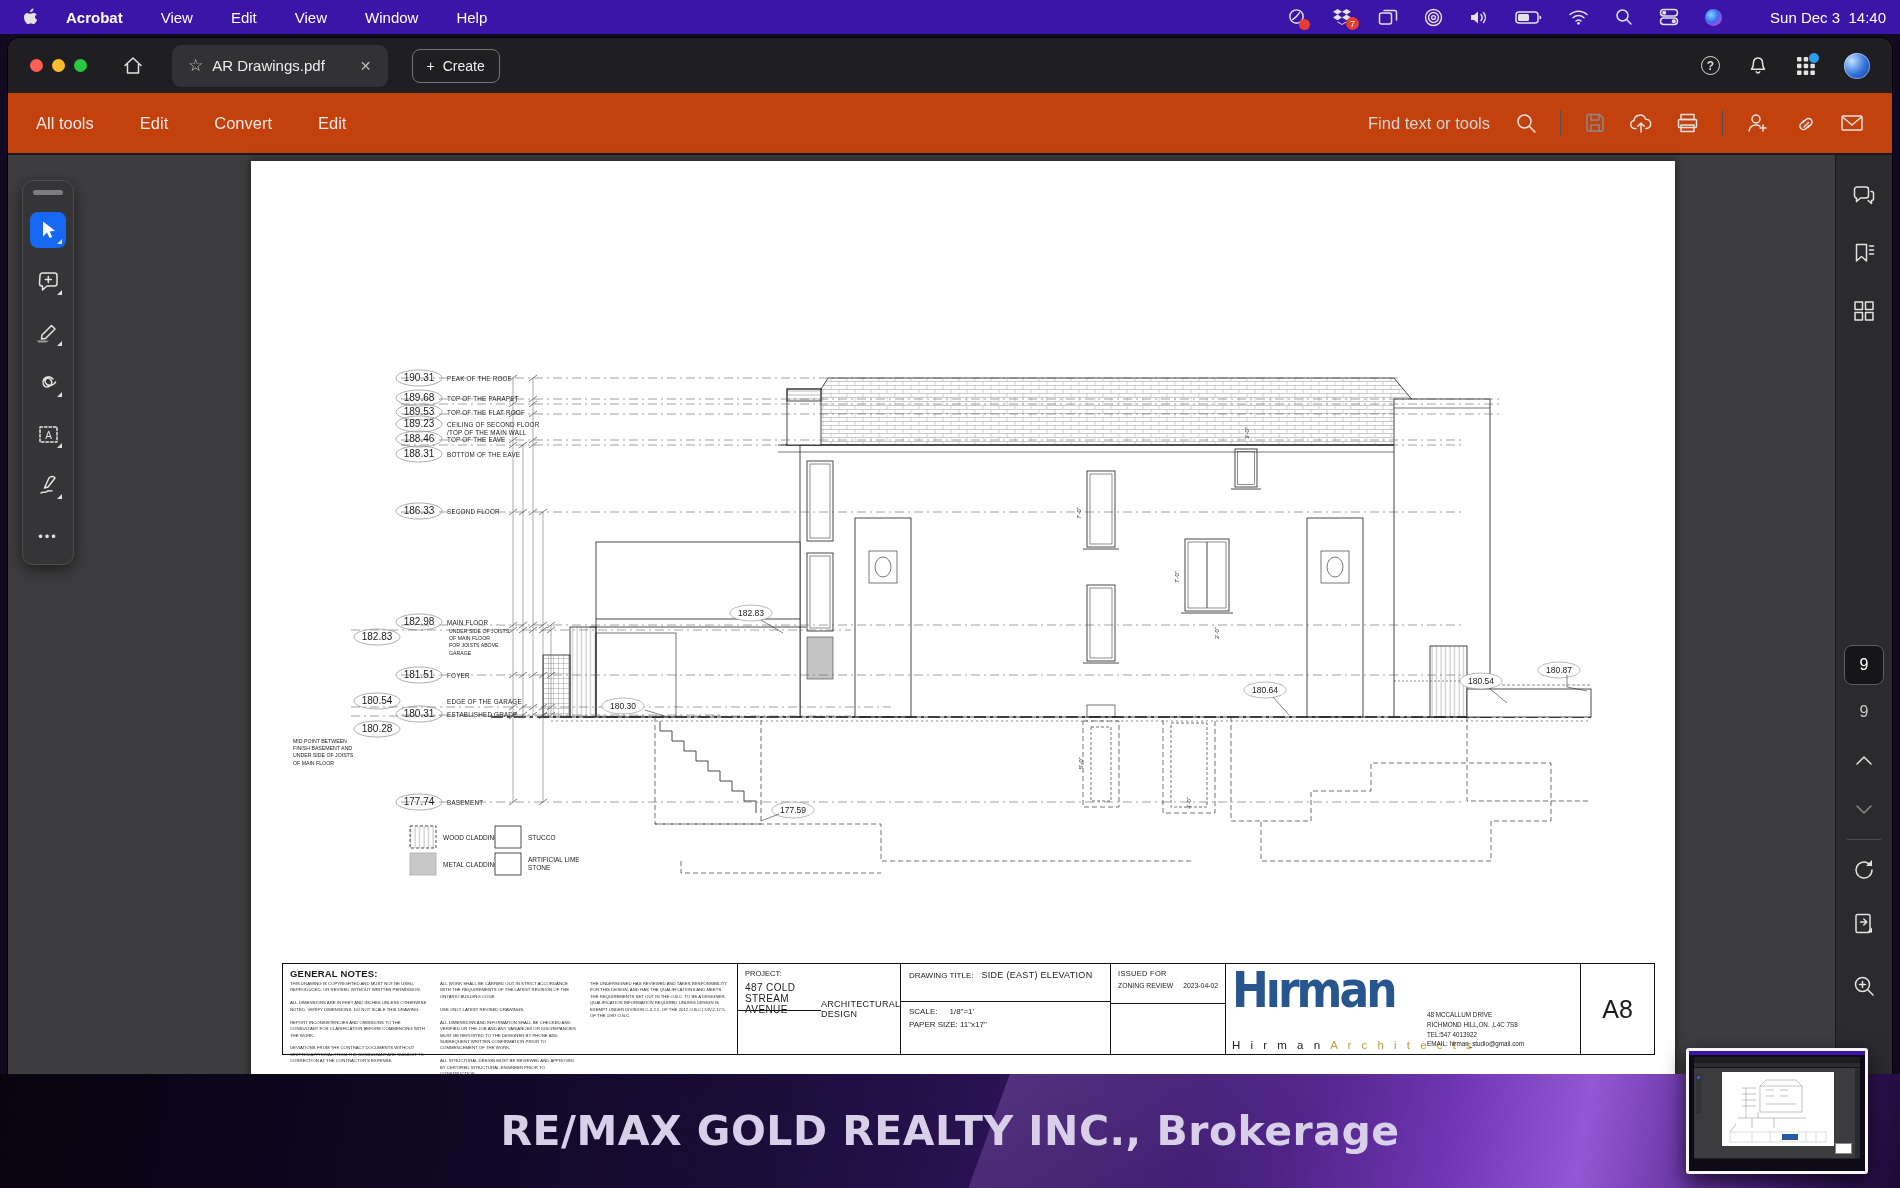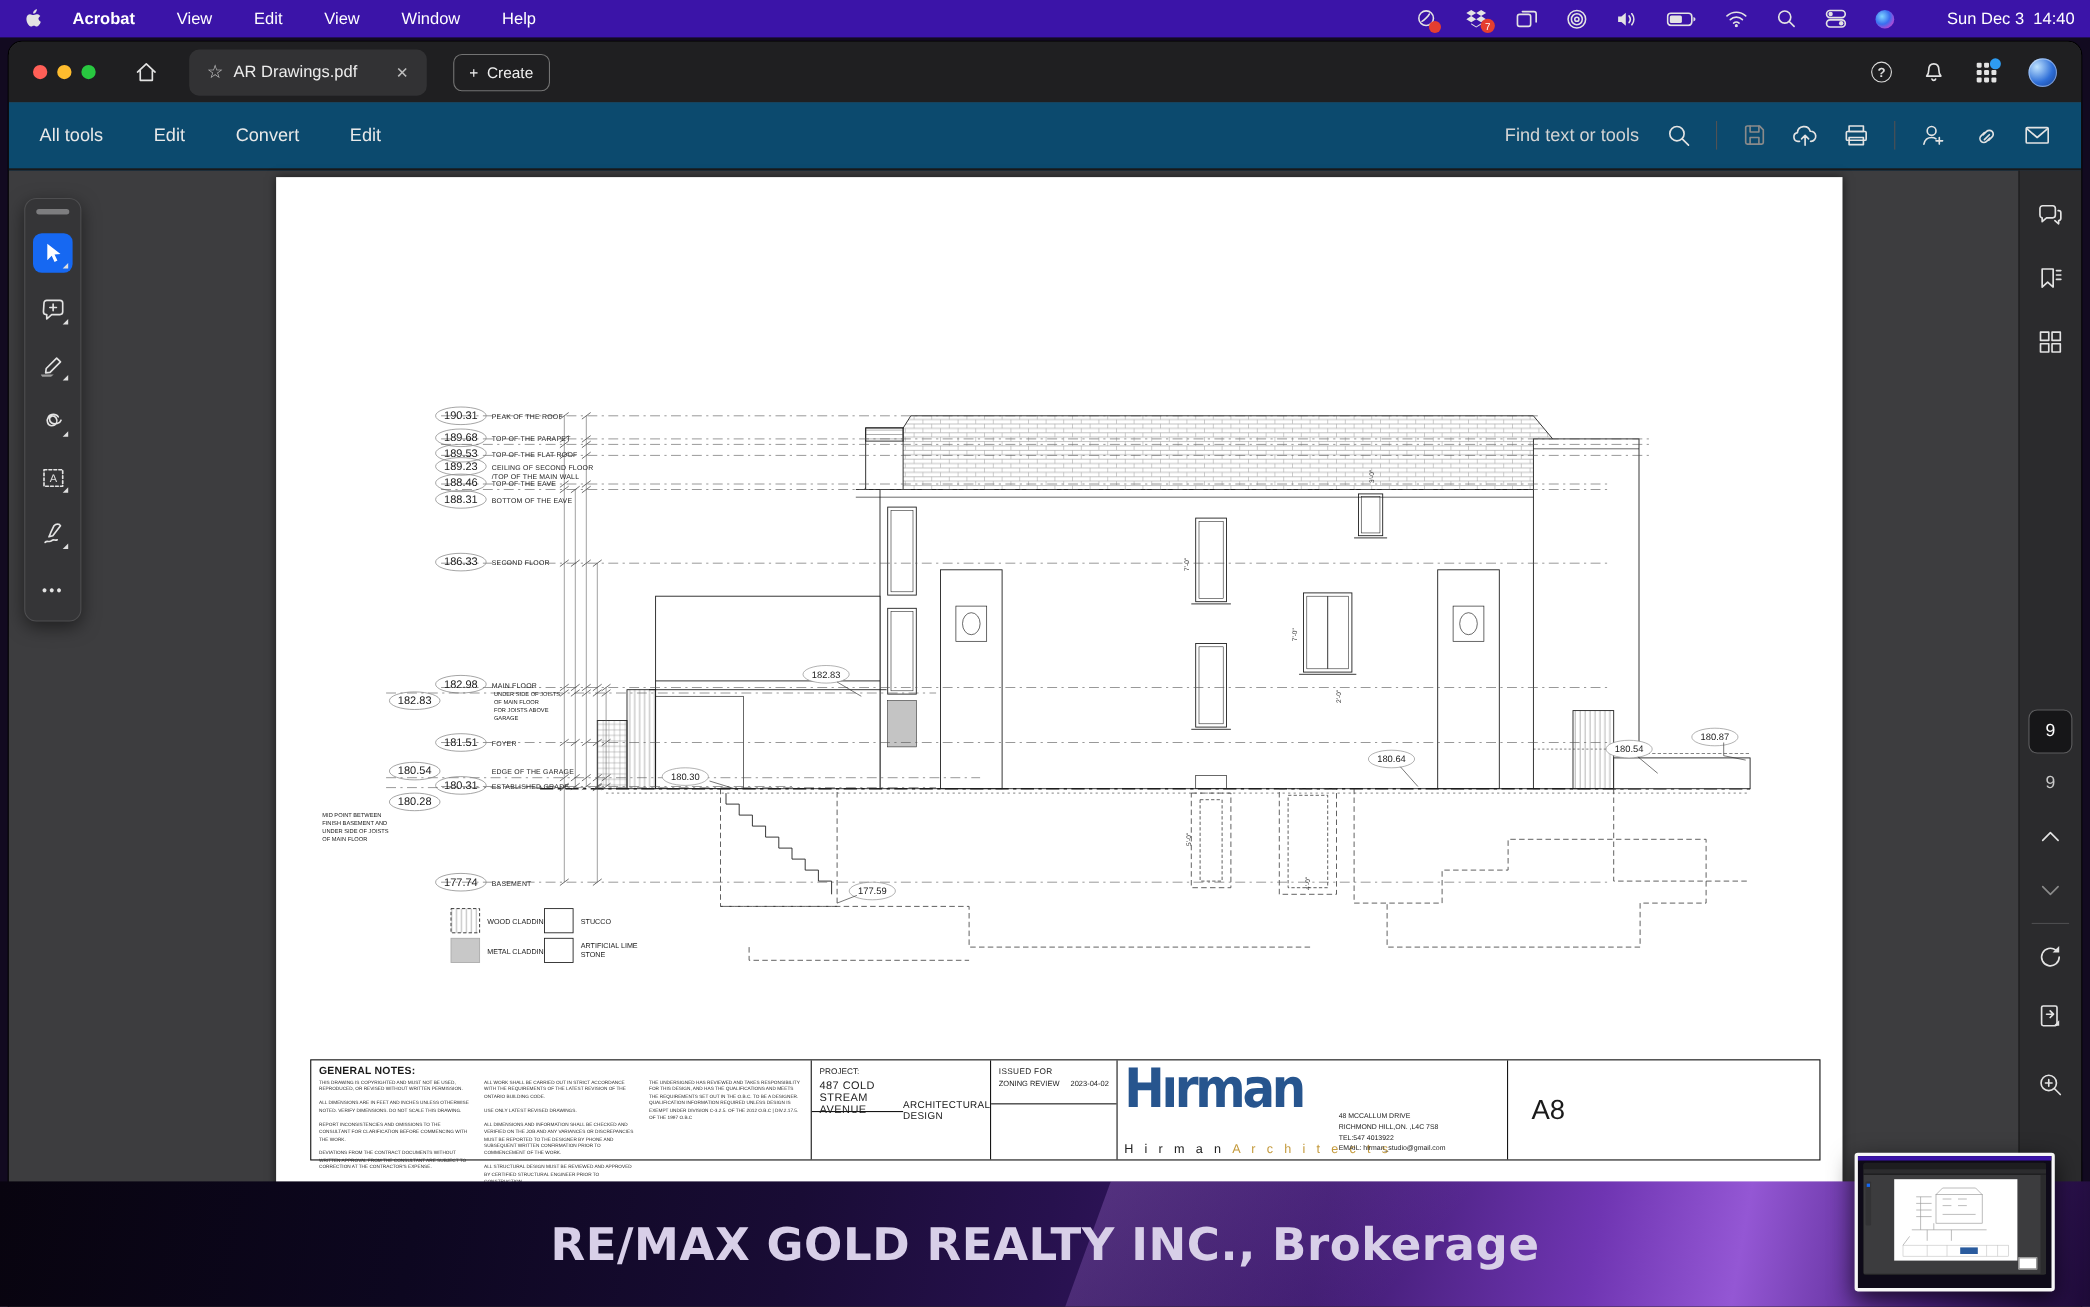--- a/index.html
+++ b/index.html
@@ -38,21 +38,21 @@
   .tb-right { margin-left:auto; display:flex; align-items:center; gap:28px; }
   .help-circ { width:19px; height:19px; border-radius:50%; border:1.6px solid #dcdcdc; color:#dcdcdc;
                font-size:12px; display:flex; align-items:center; justify-content:center; font-weight:bold; }
   .grid-wrap { position:relative; }
   .grid-wrap .bluedot { position:absolute; right:-3px; top:-3px; width:10px; height:10px; border-radius:5px; background:#2e9bf0; }
   .avatar { width:26px; height:26px; border-radius:50%;
             background:radial-gradient(circle at 30% 30%, #bfe3ff, #2f6fd8 55%, #123a8a);
             box-shadow:inset 0 0 0 1px rgba(255,255,255,.4); }
 
   
-  .acrotoolbar { height:62px; background:#0c4a6e; border-bottom:2px solid #19191b; display:flex;
+  .acrotoolbar { height:62px; background:#c2410c; border-bottom:2px solid #19191b; display:flex;
                  align-items:center; padding:0 28px; }
   .at-left { display:flex; gap:46px; color:#e9e9e9; font-size:16.5px; }
   .at-right { margin-left:auto; display:flex; align-items:center; gap:23px; }
   .find-label { color:#d4d4d4; font-size:16.5px; margin-right:2px; }
   .vdiv { width:1px; height:26px; background:#525254; }
   .ticon { display:flex; align-items:center; }
 
   .content { position:absolute; left:0; right:0; top:117px; bottom:0; }
 
   
@@ -604,20 +604,25 @@
             <div class="gn-col">THE UNDERSIGNED HAS REVIEWED AND TAKES RESPONSIBILITY FOR THIS DESIGN, AND HAS THE QUALIFICATIONS AND MEETS THE REQUIREMENTS SET OUT IN THE O.B.C. TO BE A DESIGNER. QUALIFICATION INFORMATION REQUIRED UNLESS DESIGN IS EXEMPT UNDER DIVISION C-3.2.5. OF THE 2012 O.B.C | DIV.2.17.5. OF THE 1997 O.B.C</div>
           </div>
         </div>
         <div class="cell c-project">
           <div class="cp-top">
             <div class="cp-label">PROJECT:</div>
             <div class="cp-name">487 COLD STREAM   AVENUE</div>
           </div>
           <div class="cp-bottom">ARCHITECTURAL DESIGN</div>
         </div>
+        <div class="cell c-title">
+          <div class="ct-row1"><span>DRAWING TITLE:</span><b>SIDE (EAST)  ELEVATION</b></div>
+          <div class="ct-scale"><span style="margin-left:0">SCALE:</span><span>1/8"=1'</span></div>
+          <div class="ct-paper">PAPER SIZE: 11"x17"</div>
+        </div>
         <div class="cell c-issued">
           <div class="ci-inner">
             <div class="ci-label">ISSUED FOR</div>
             <div class="ci-row">
               <span>ZONING REVIEW</span>
               <span>2023-04-02</span>
             </div>
           </div>
         </div>
         <div class="cell c-firm">

